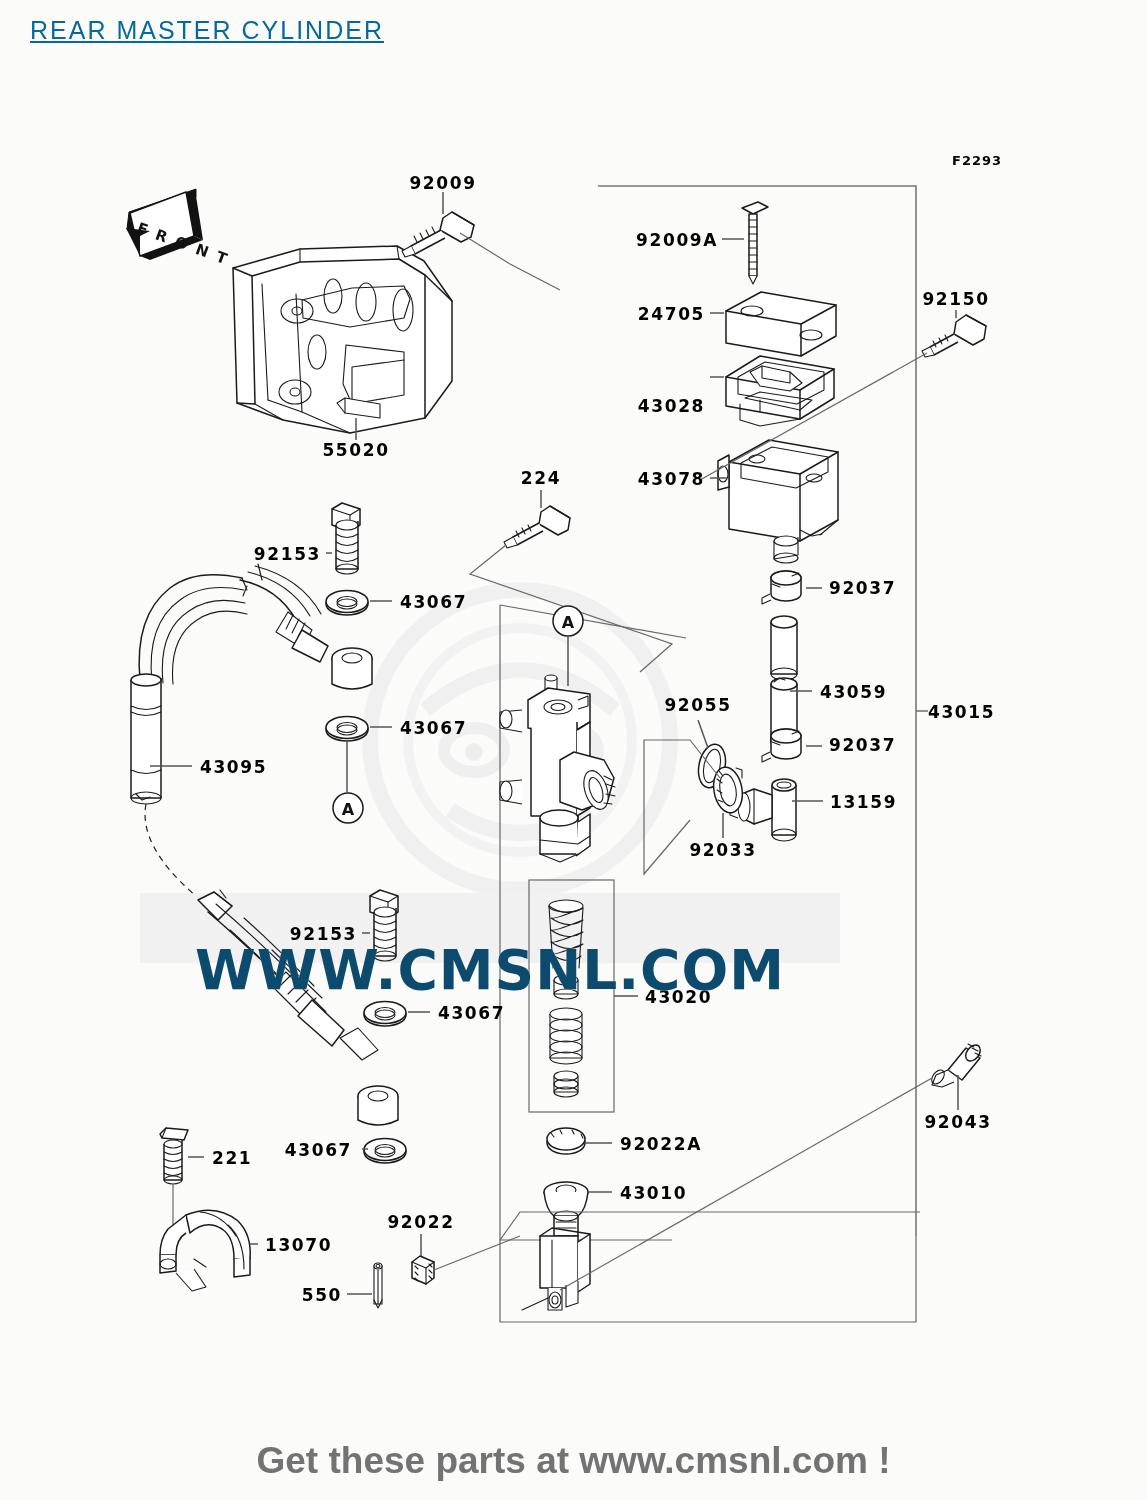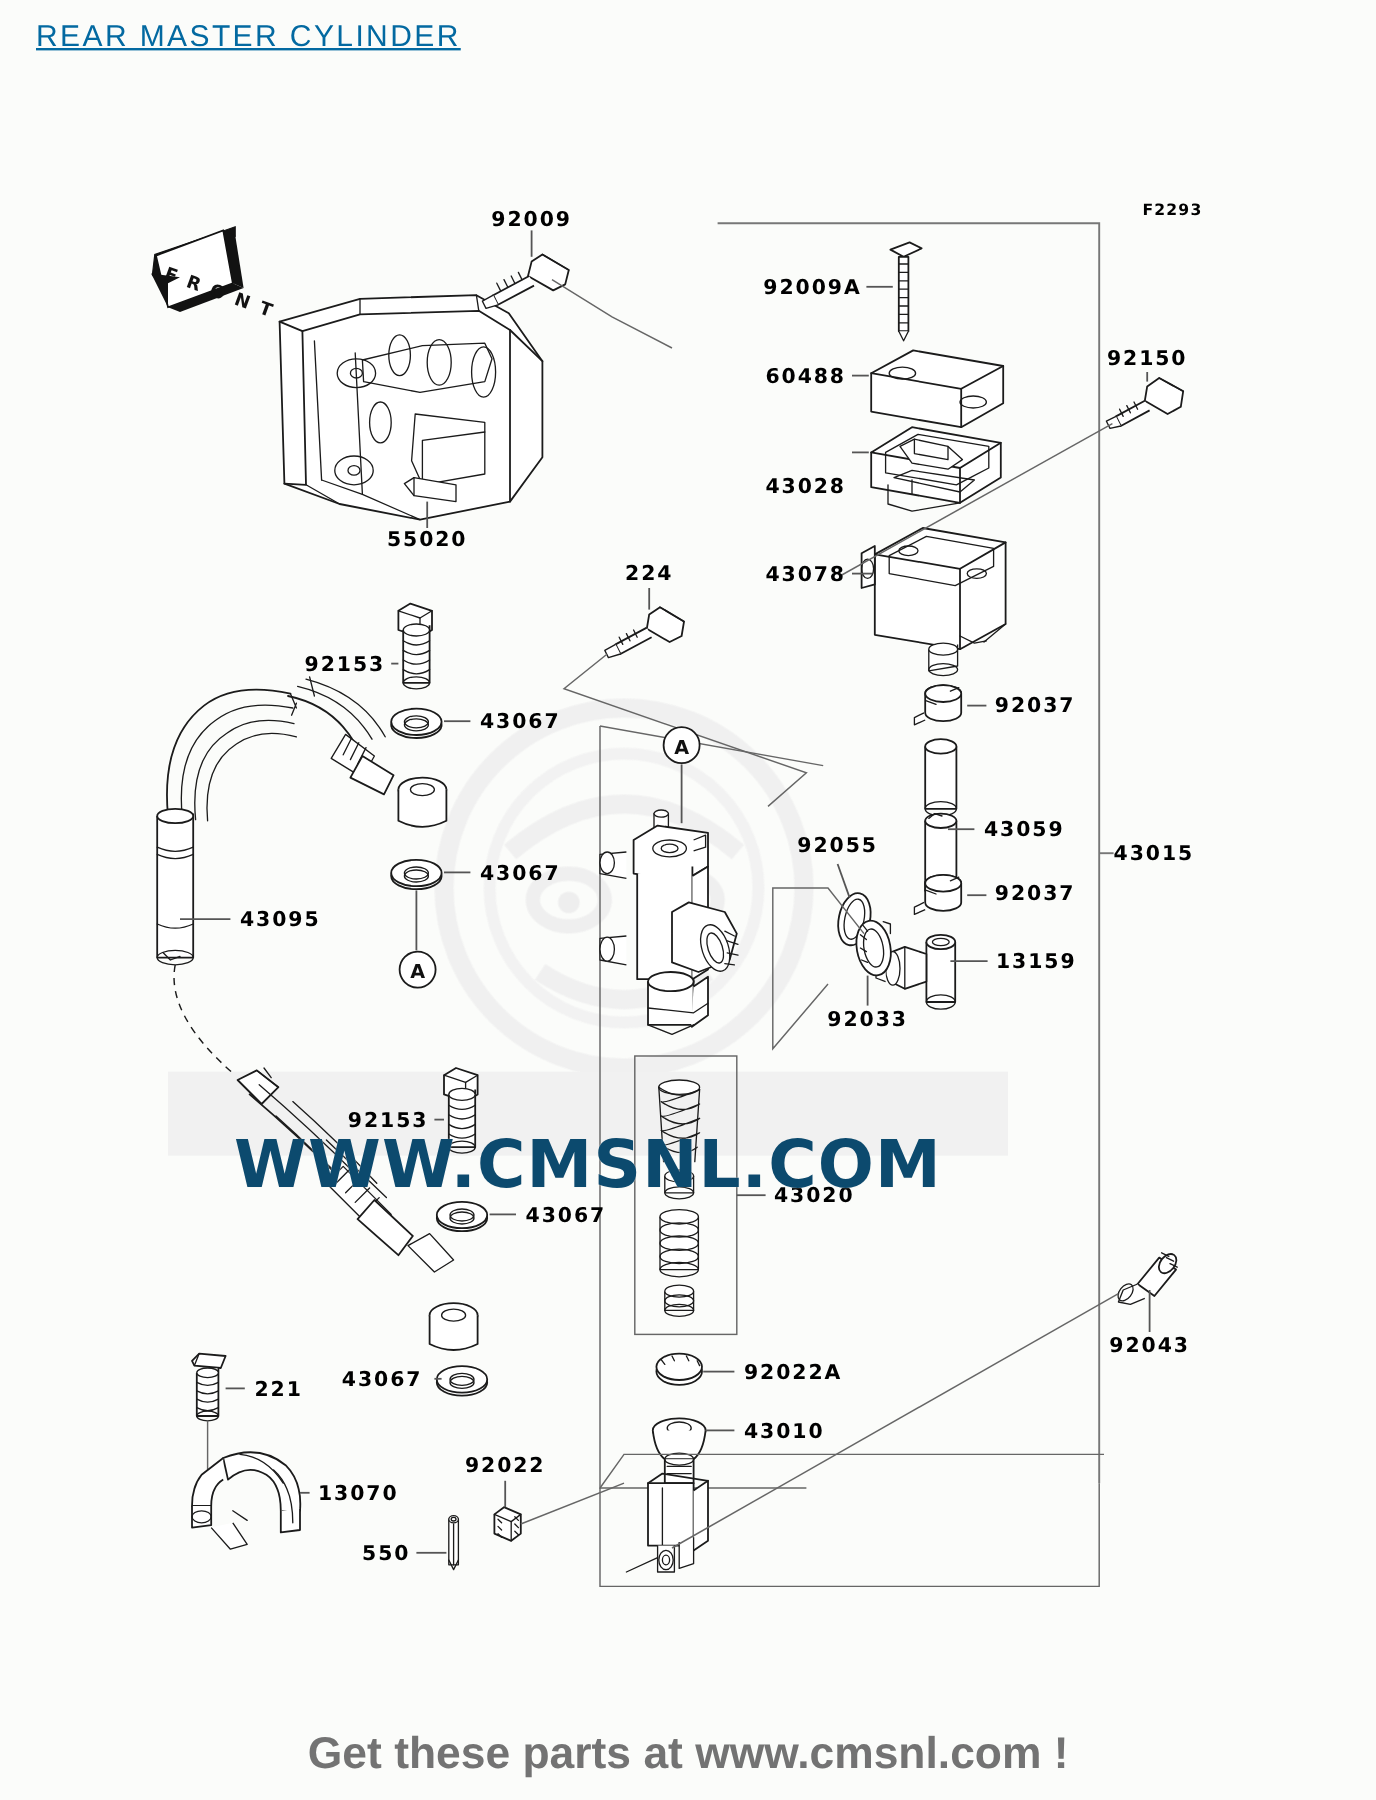--- a/index.html
+++ b/index.html
@@ -505,26 +505,26 @@
       <text x="568" y="628" text-anchor="middle" font-family="DejaVu Sans" font-size="16" font-weight="bold" fill="#111">A</text>
     </g>
     <g>
       <circle cx="348" cy="808" r="15" class="fillw"></circle>
       <text x="348" y="815" text-anchor="middle" font-family="DejaVu Sans" font-size="16" font-weight="bold" fill="#111">A</text>
     </g>
 
   </svg>
 
   
-  <div class="lbl small" style="left:952px;top:168px;">F2293</div>
+  <div class="lbl small" style="left:952px;top:153px;">F2293</div>
 
   <div class="lbl ctr" style="left:443px;top:173px;">92009</div>
   <div class="lbl ctr" style="left:356px;top:440px;">55020</div>
   <div class="lbl rgt" style="left:718px;top:230px;">92009A</div>
-  <div class="lbl rgt" style="left:705px;top:304px;">60488</div>
+  <div class="lbl rgt" style="left:705px;top:304px;">24705</div>
   <div class="lbl rgt" style="left:705px;top:368px;margin-top:28px;">43028</div>
   <div class="lbl rgt" style="left:705px;top:469px;">43078</div>
   <div class="lbl ctr" style="left:956px;top:289px;">92150</div>
   <div class="lbl" style="left:829px;top:578px;">92037</div>
   <div class="lbl" style="left:820px;top:682px;">43059</div>
   <div class="lbl" style="left:829px;top:735px;">92037</div>
   <div class="lbl" style="left:830px;top:792px;">13159</div>
   <div class="lbl" style="left:928px;top:702px;">43015</div>
   <div class="lbl ctr" style="left:541px;top:468px;">224</div>
   <div class="lbl rgt" style="left:321px;top:544px;">92153</div>

